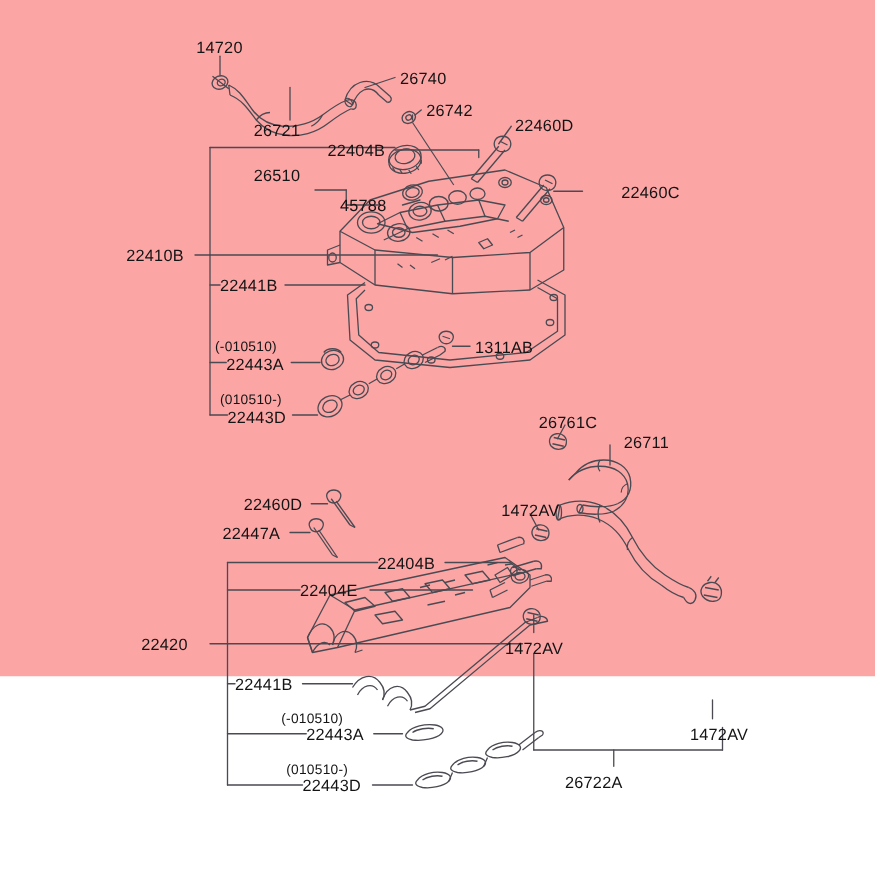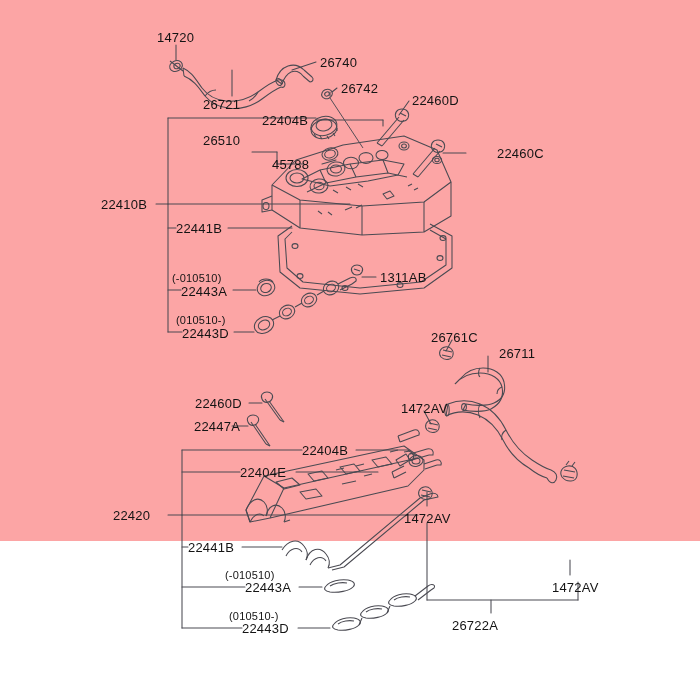--- a/index.html
+++ b/index.html
@@ -436,21 +436,21 @@
   <div class="lbl" style="left:380px; top:271px;">1311AB</div>
   <div class="lbl small" style="left:172px; top:271px;">(-010510)</div>
   <div class="lbl" style="left:181px; top:285px;">22443A</div>
   <div class="lbl small" style="left:176px; top:313px;">(010510-)</div>
   <div class="lbl" style="left:182px; top:327px;">22443D</div>
 
   <div class="lbl" style="left:431px; top:331px;">26761C</div>
   <div class="lbl" style="left:469px; top:347px;margin-left:30px;">26711</div>
   <div class="lbl" style="left:401px; top:402px;">1472AV</div>
   <div class="lbl" style="left:195px; top:397px;">22460D</div>
-  <div class="lbl" style="left:178px; top:420px;margin-left:16px;">22447A</div>
+  <div class="lbl" style="left:178px; top:420px;">22447A</div>
   <div class="lbl" style="left:302px; top:444px;">22404B</div>
   <div class="lbl" style="left:240px; top:466px;">22404E</div>
   <div class="lbl" style="left:404px; top:512px;">1472AV</div>
   <div class="lbl" style="left:113px; top:509px;">22420</div>
   <div class="lbl" style="left:188px; top:541px;">22441B</div>
   <div class="lbl small" style="left:225px; top:568px;">(-010510)</div>
   <div class="lbl" style="left:245px; top:581px;">22443A</div>
   <div class="lbl small" style="left:229px; top:609px;">(010510-)</div>
   <div class="lbl" style="left:242px; top:622px;">22443D</div>
   <div class="lbl" style="left:552px; top:581px;">1472AV</div>

